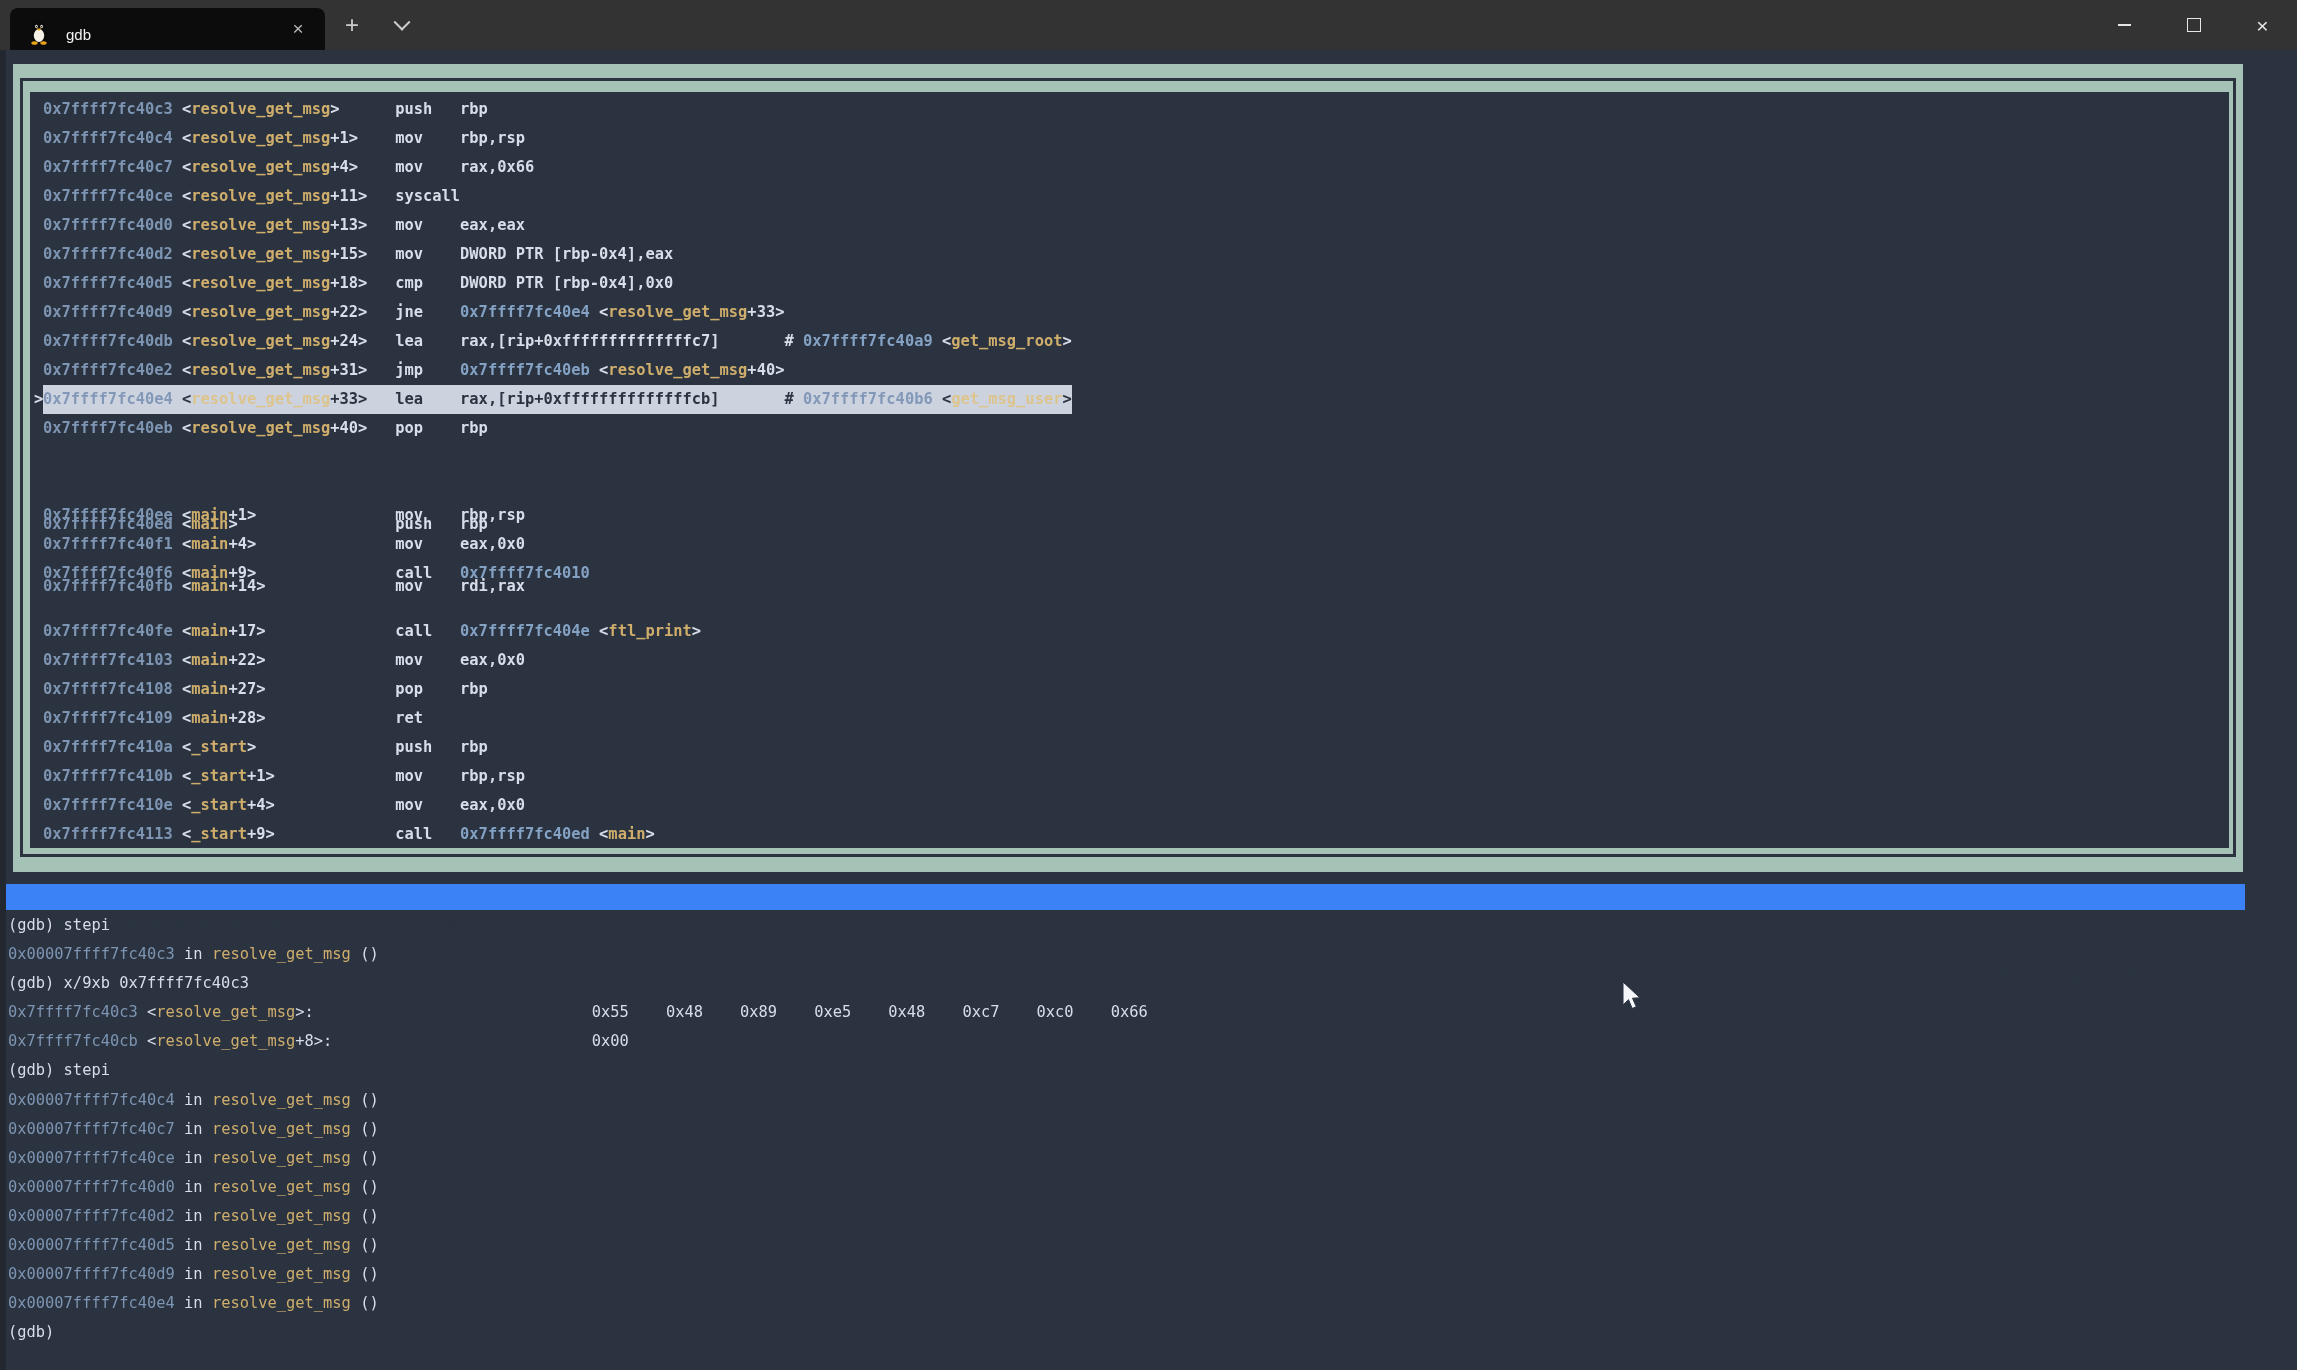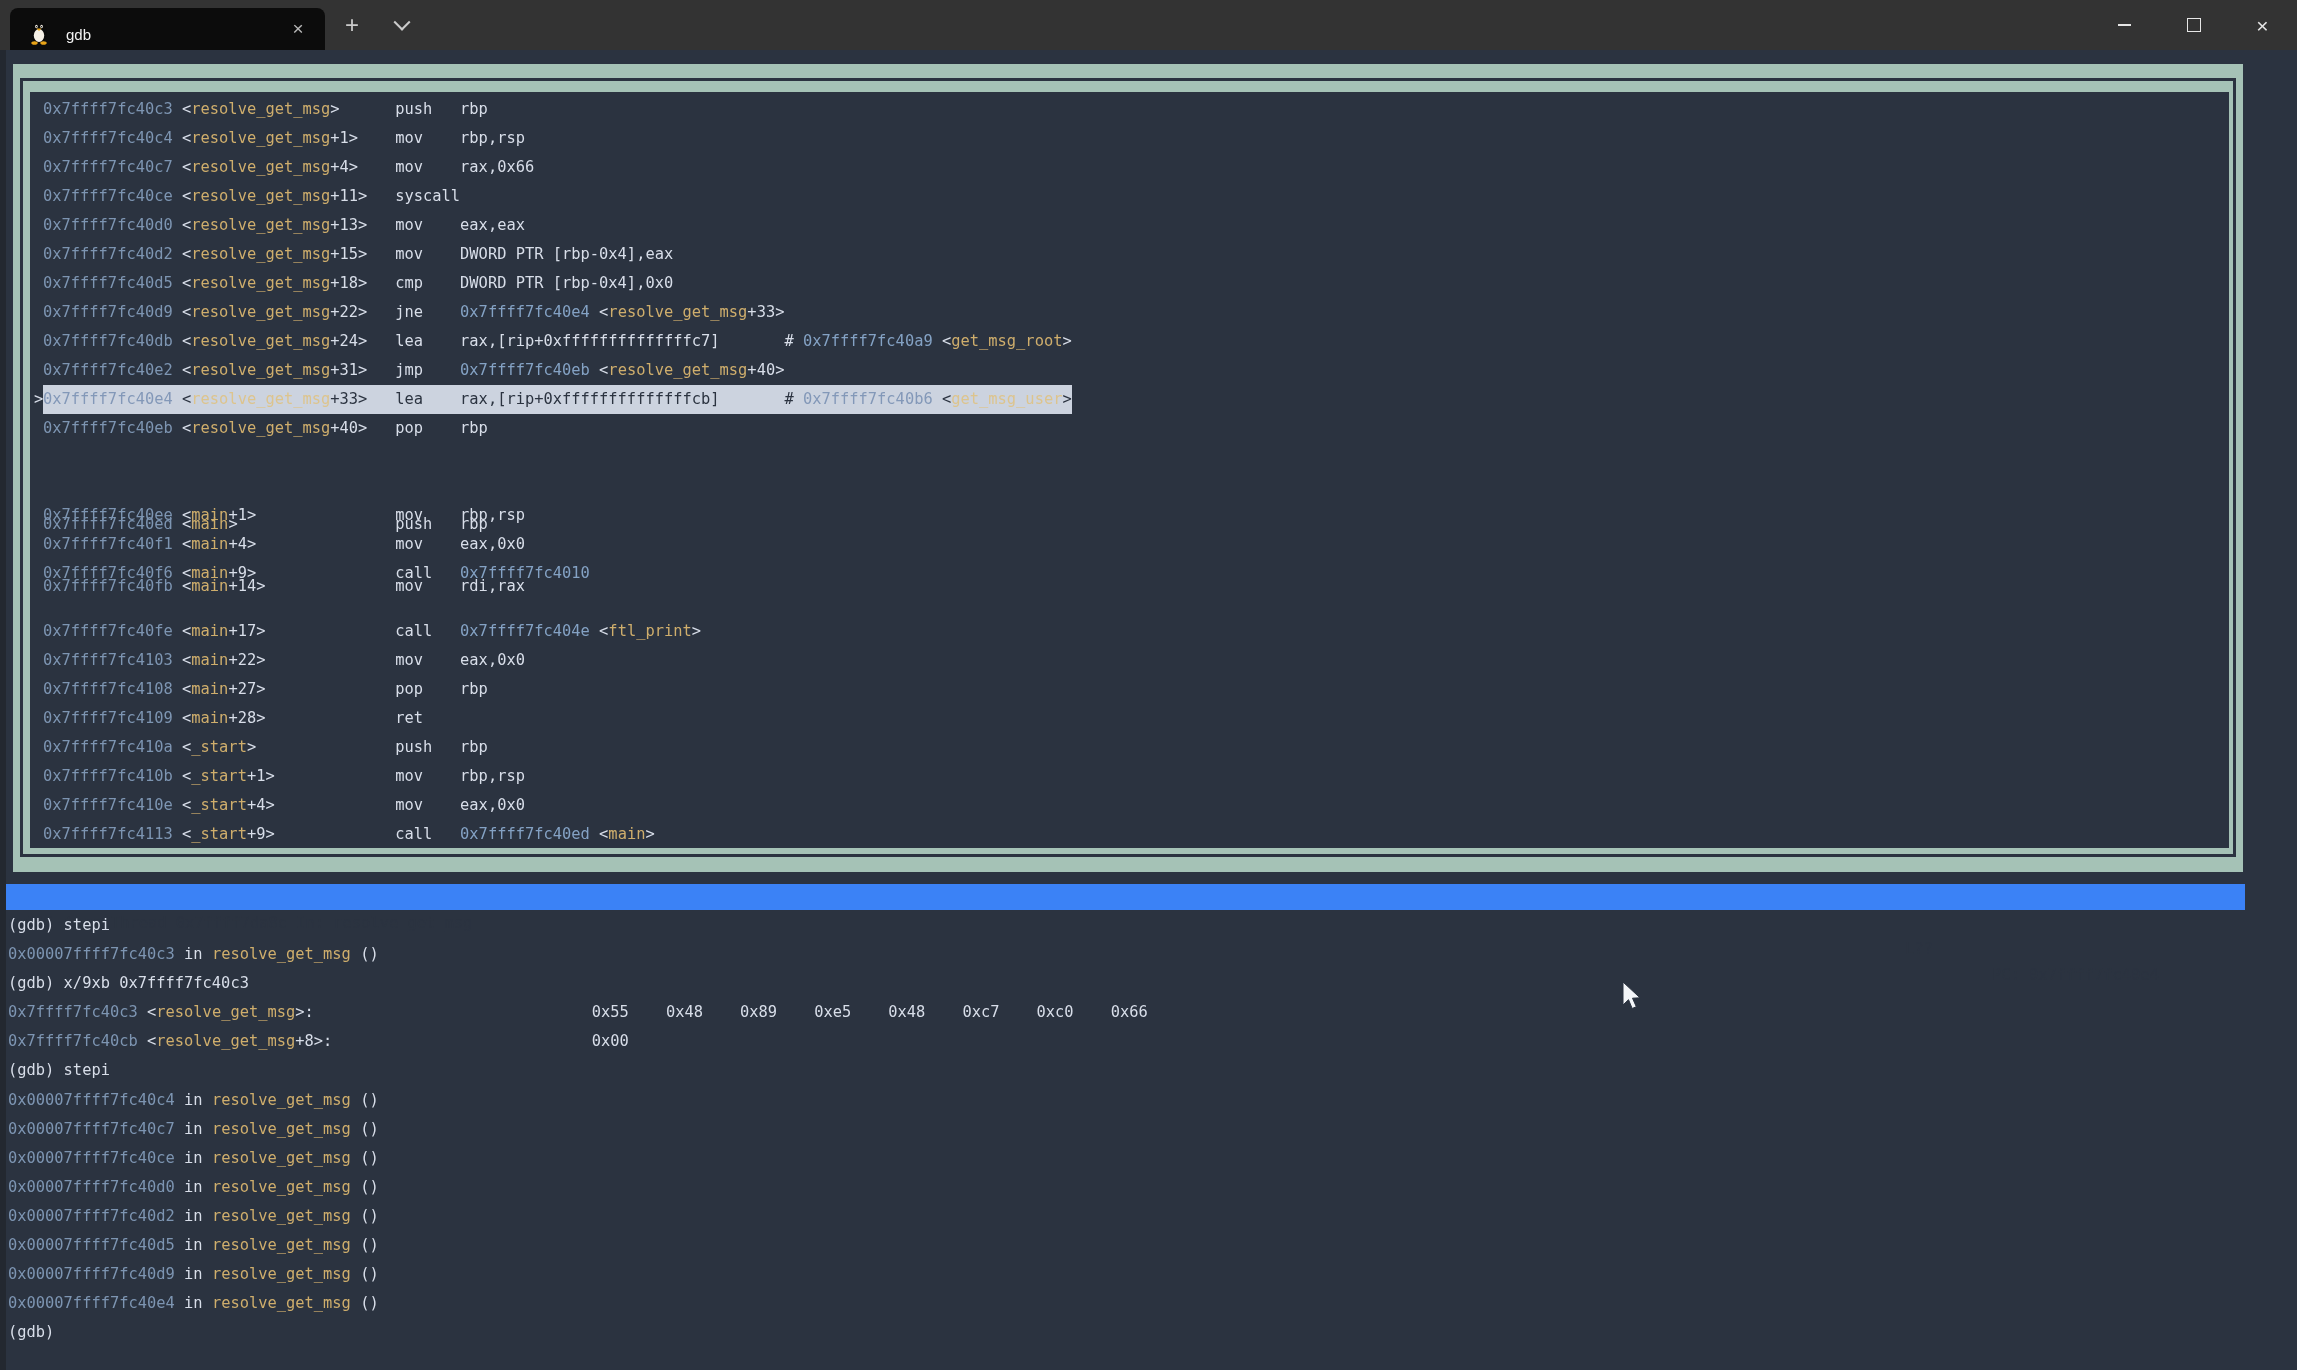--- a/index.html
+++ b/index.html
@@ -25,21 +25,21 @@
   .glyph-max{width:12px;height:12px;border:1.5px solid #e6e6e6;}
   .glyph-x{color:#e6e6e6;font-size:21px;line-height:21px;}
   
   #term{position:absolute;left:0;top:50px;width:2297px;height:1320px;background:#2b3340;
         font-size:15.4px;color:#d8dee9;}
   #left-edge{position:absolute;left:0;top:0;width:6px;height:1320px;background:#232830;}
   
   #tui-frame{position:absolute;left:13px;top:14px;width:2230px;height:808px;background:#a5c2b6;}
   #tui-innerline{position:absolute;left:7px;top:14px;right:7px;bottom:15px;border:3px solid #2b3340;}
   #asm-content{position:absolute;left:17px;top:28px;right:14px;bottom:24px;background:#2b3340;overflow:hidden;}
-  #asm-rows{position:absolute;left:0;top:0;right:0;bottom:0;}
+  #asm-rows{position:absolute;left:0;top:0;right:0;bottom:0;font-weight:bold;}
   .asm-row{position:absolute;left:13px;right:0;height:29px;line-height:29px;white-space:pre;}
   .rowline{display:inline-block;white-space:pre;}
   .marker{position:absolute;left:-9px;}
   .c-txt{color:#d8dee9;}
   .c-addr{color:#7d95b2;}
   .c-addr2{color:#84a2c4;}
   .c-sym{color:#cfae6c;}
   .rowline.current{background:#ccd3df;}
   .rowline.current .c-txt{color:#2b3340;}
   .rowline.current .c-addr,.rowline.current .c-addr2{color:#8398b8;}

